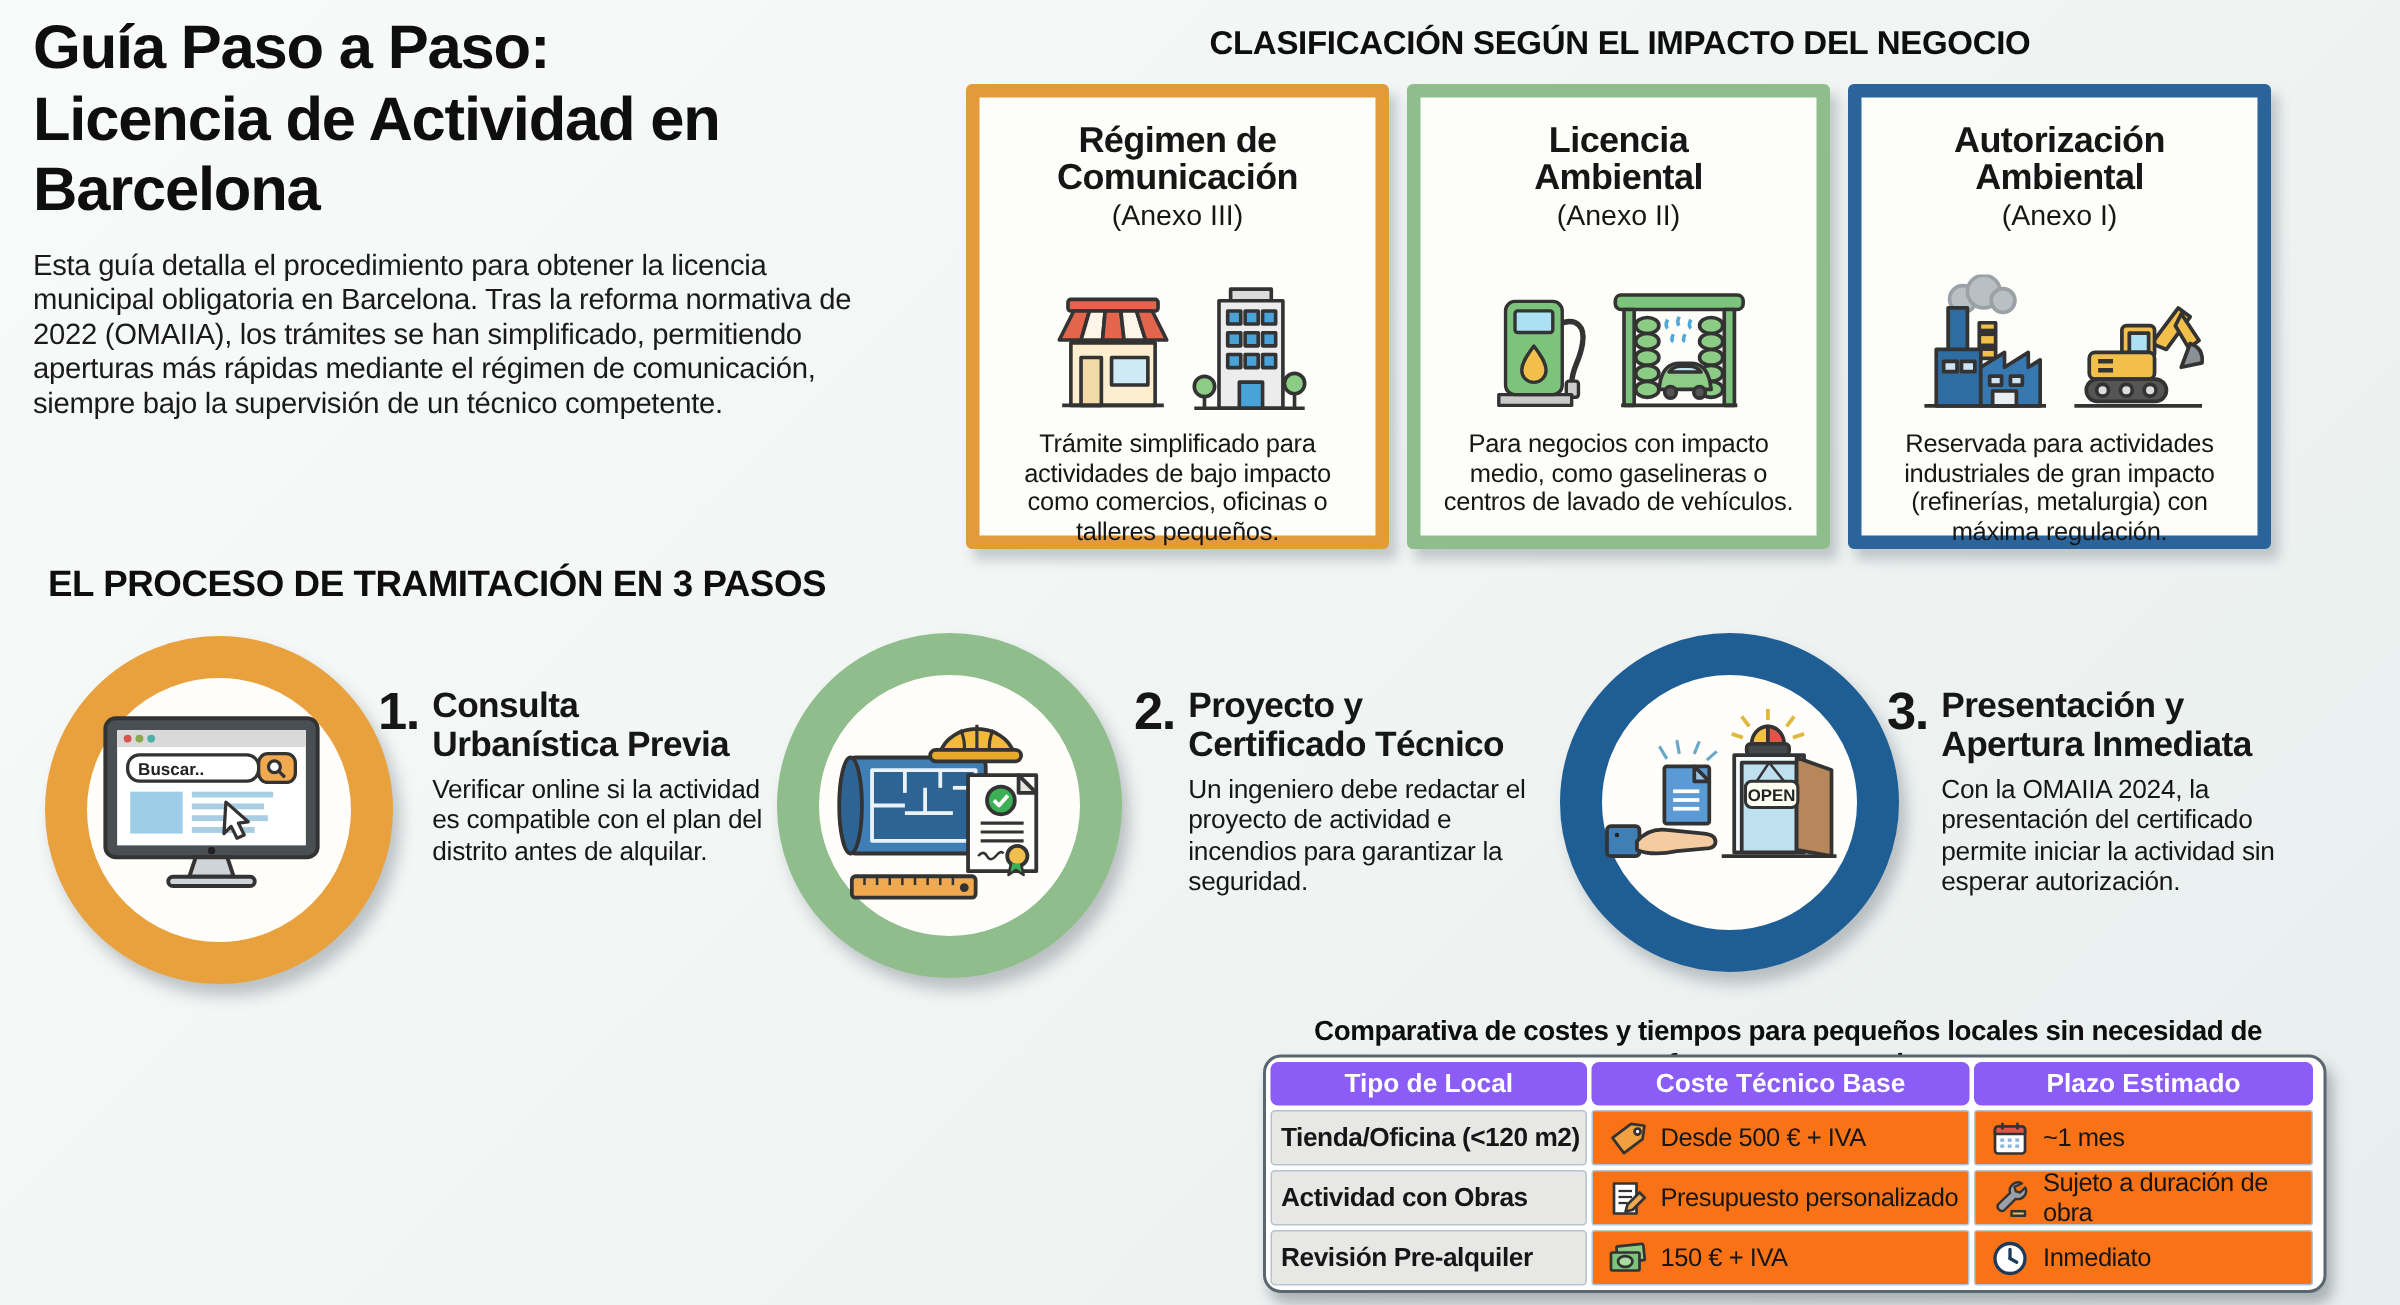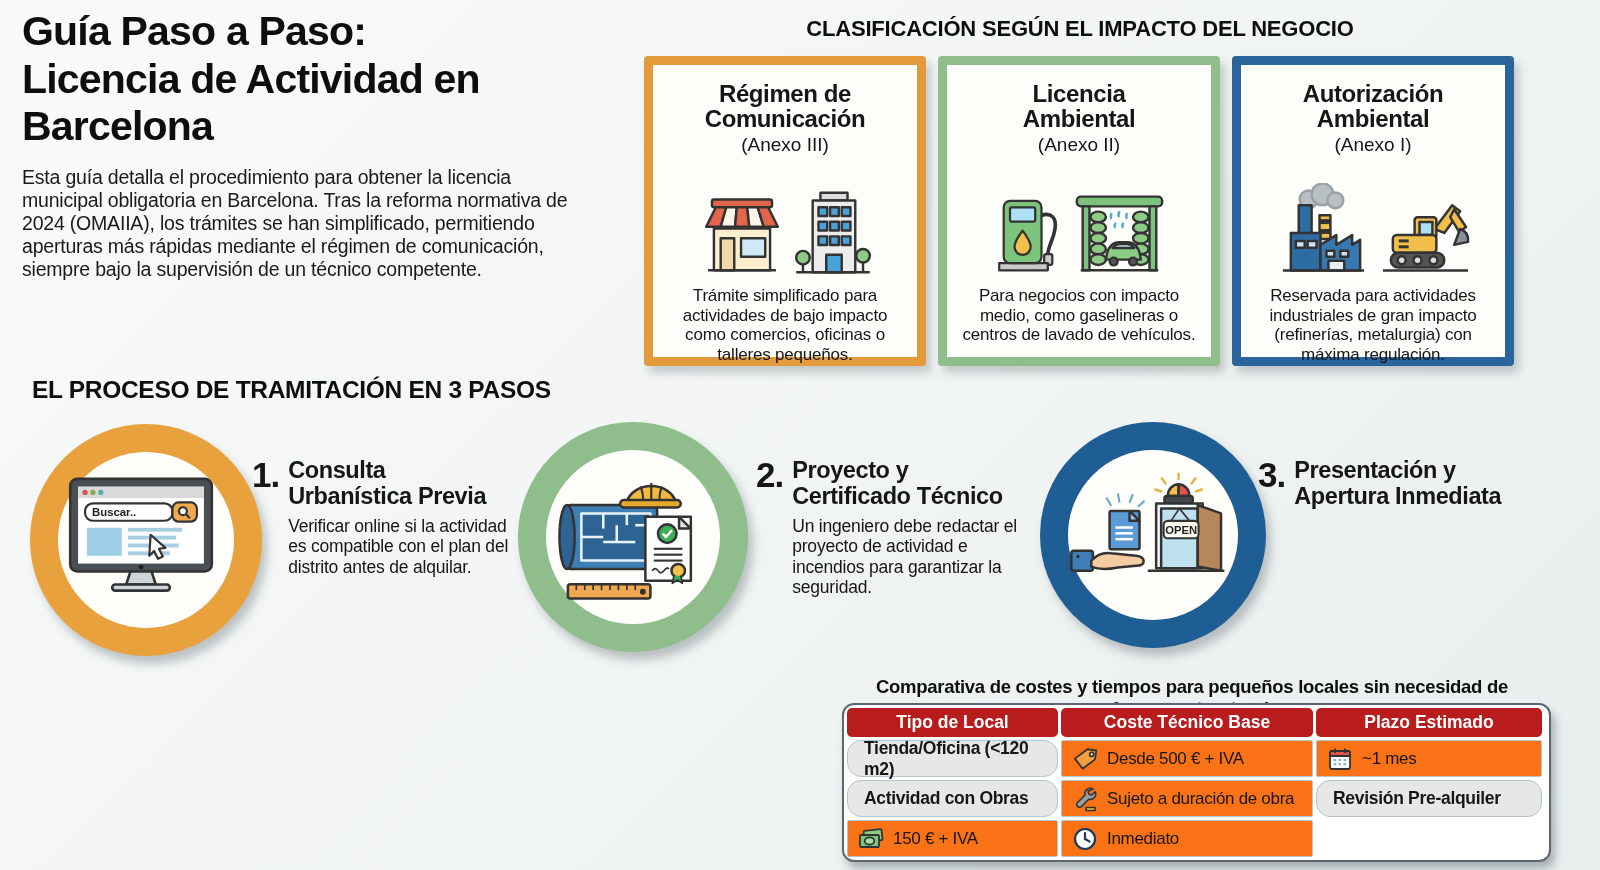--- a/index.html
+++ b/index.html
@@ -46,42 +46,42 @@
   .step-title { font-size:23.5px; font-weight:bold; line-height:1.1; letter-spacing:-0.4px;
     max-width:235px; }
   .step-desc { font-size:17.5px; line-height:1.17; letter-spacing:-0.2px; margin-top:6px; }
   
   .table-caption { position:absolute; left:838px; top:676px; width:708px; text-align:center;
     font-size:18.5px; font-weight:bold; letter-spacing:-0.3px; color:#0e0e0e; }
   .cost-table { position:absolute; left:842px; top:703px; width:699px;
     background:#fff; border:2px solid #5a6670; border-radius:12px;
     box-shadow:4px 7px 9px rgba(50,60,70,0.35);
     display:grid; grid-template-columns:211px 252px 226px; gap:3px; padding:3px; }
-  .th { background:#b91c1c; color:#fff; font-weight:bold; font-size:17.5px;
+  .th { background:#8b5cf6; color:#fff; font-weight:bold; font-size:17.5px;
     display:flex; align-items:center; justify-content:center; height:29px; border-radius:5px; }
-  .td-label { background:#e7e7e5; border:1px solid #b6c4d0; border-radius:14px;
+  .td-label { background:#e7e7e5; border:1px solid #b6c4d0; border-radius:3px;
     font-weight:bold; font-size:17.5px; display:flex; align-items:center;
-    padding-left:16px; height:35px; letter-spacing:-0.3px; }
+    padding-left:6px; height:35px; letter-spacing:-0.3px; }
   .td { background:#f97316; border:1px solid #b6c4d0; border-radius:2px;
     font-size:17px; display:flex; align-items:center; gap:9px;
     padding-left:10px; height:35px; letter-spacing:-0.3px; }
   .ticon { display:flex; align-items:center; }
   svg { display:block; }
 </style>
 </head>
 <body>
 
 <div class="canvas">
 
   <div class="main-title">
     <div>Guía Paso a Paso:</div>
     <div>Licencia de Actividad en</div>
     <div>Barcelona</div>
   </div>
-  <div class="intro">Esta guía detalla el procedimiento para obtener la licencia municipal obligatoria en Barcelona. Tras la reforma normativa de 2024 (OMAIIA), los trámites se han simplificado, permitiendo aperturas más rápidas mediante el régimen de comunicación, siempre bajo la supervisión de un técnico competente.</div>
+  <div class="intro">Esta guía detalla el procedimiento para obtener la licencia municipal obligatoria en Barcelona. Tras la reforma normativa de 2022 (OMAIIA), los trámites se han simplificado, permitiendo aperturas más rápidas mediante el régimen de comunicación, siempre bajo la supervisión de un técnico competente.</div>
 
   <div class="classification-heading">CLASIFICACIÓN SEGÚN EL IMPACTO DEL NEGOCIO</div>
 
   <div class="cards">
 
     <div class="card orange">
       <div class="card-title">Régimen de Comunicación</div>
       <div class="card-subtitle">(Anexo III)</div>
       <div class="card-icons">
         <span>
@@ -345,20 +345,21 @@
         <circle cx="12" cy="107" r="1.8" fill="#222" stroke="none"></circle>
         <path d="M28,112 q10,-11 24,-9 l30,3 q9,1 9,6.5 q0,5.5 -9,5.5 l-22,2 q-20,4 -32,-1 z" fill="#f5cba2"></path>
       </svg>
     </span>
   </div>
 
   <div class="step s3">
     <div class="step-number">3.</div>
     <div>
       <div class="step-title">Presentación y Apertura Inmediata</div>
+      <div class="step-desc" style="width:258px">Con la OMAIIA 2024, la presentación del certificado permite iniciar la actividad sin esperar autorización.</div>
     </div>
   </div>
 
   <div class="table-caption">Comparativa de costes y tiempos para pequeños locales sin necesidad de reformas estructurales</div>
 
   <div class="cost-table">
     <div class="th">Tipo de Local</div>
     <div class="th">Coste Técnico Base</div>
     <div class="th">Plazo Estimado</div>
 
@@ -388,20 +389,34 @@
               <rect x="16.5" y="17" width="2.6" height="2.2"></rect>
           </g>
         </svg>
       </span>
       <span>~1 mes</span>
     </div>
 
     <div class="td-label">Actividad con Obras</div>
     <div class="td">
       <span class="ticon">
+        <svg width="26" height="26" viewBox="0 0 26 26" fill="none" stroke="#333" stroke-width="1.8" stroke-linejoin="round">
+          <rect x="4" y="3" width="15" height="20" fill="#fff"></rect>
+          <g stroke-width="1.5">
+              <line x1="7" y1="8" x2="16" y2="8"></line>
+              <line x1="7" y1="12" x2="16" y2="12"></line>
+              <line x1="7" y1="16" x2="13" y2="16"></line>
+            </g>
+          <path d="M13,17 L21,9 l3.5,3.5 -8,8 -4.8,1.3 z" fill="#f0a94f"></path>
+        </svg>
+      </span>
+      <span>Presupuesto personalizado</span>
+    </div>
+    <div class="td">
+      <span class="ticon">
         <svg width="26" height="26" viewBox="0 0 26 26" fill="none" stroke="#333" stroke-width="1.6" stroke-linejoin="round">
           <path d="M21,3 a5.5,5.5 0 0 0 -8,6.2 L5,17 a3,3 0 0 0 4,4 l7.8,-7.8 a5.5,5.5 0 0 0 6.4,-7.6 l-3.4,3.4 -3,-0.8 -0.8,-3 z" fill="#9aa0a6"></path>
           <rect x="14" y="21.5" width="9" height="3" fill="#f0c04a"></rect>
         </svg>
       </span>
       <span>Sujeto a duración de obra</span>
     </div>
 
     <div class="td-label">Revisión Pre-alquiler</div>
     <div class="td">

